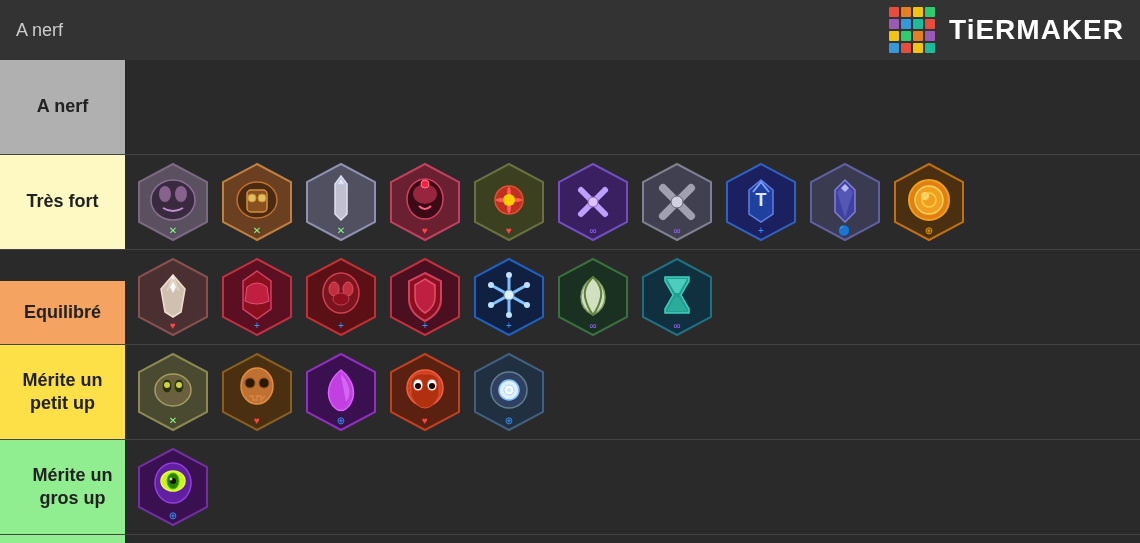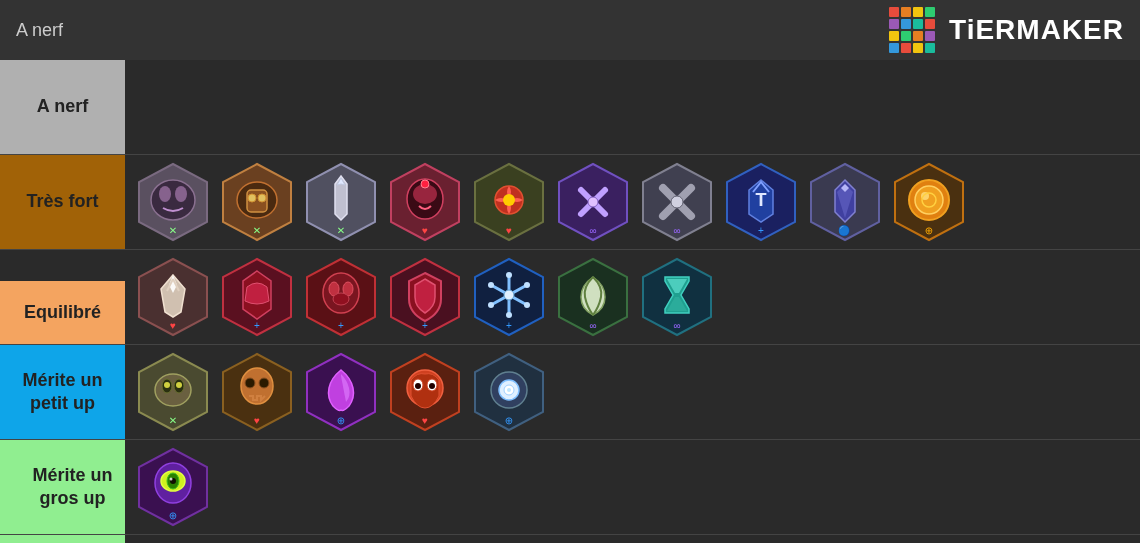--- a/index.html
+++ b/index.html
@@ -128,21 +128,21 @@
 </div>
 
 <div class="tier-table">
 
   <div class="tier-row row-a-nerf">
     <div class="tier-label" style="background:#b0b0b0">A nerf</div>
     <div class="tier-items"></div>
   </div>
 
   <div class="tier-row row-tres-fort">
-    <div class="tier-label" style="background:#a16207">Très fort</div>
+    <div class="tier-label" style="background:#fef9c3">Très fort</div>
     <div class="tier-items">
 
       <div class="hex-item">
         <svg viewBox="0 0 80 80" xmlns="http://www.w3.org/2000/svg">
           <polygon points="40,2 74,20 74,60 40,78 6,60 6,20" fill="#5a5060" stroke="#7a6a80" stroke-width="2"></polygon>
           <ellipse cx="40" cy="38" rx="22" ry="20" fill="#3a2a40" stroke="#8a7090" stroke-width="1.5"></ellipse>
           <ellipse cx="32" cy="32" rx="6" ry="8" fill="#9a70a0" opacity="0.8"></ellipse>
           <ellipse cx="48" cy="32" rx="6" ry="8" fill="#9a70a0" opacity="0.8"></ellipse>
           <path d="M30 46 Q40 52 50 46" stroke="#c090d0" stroke-width="2" fill="none"></path>
           <text x="40" y="72" text-anchor="middle" font-size="10" fill="#88ff88">✕</text>
@@ -323,21 +323,21 @@
           <path d="M28 20 L52 20 L52 24 L44 38 L52 52 L52 56 L28 56 L28 52 L36 38 L28 24 Z" fill="#20a090" stroke="#40d0c0" stroke-width="1.5"></path>
           <path d="M30 22 L50 22 L42 36 L38 36 Z" fill="#60e0d0" opacity="0.7"></path>
           <path d="M30 54 L50 54 L42 40 L38 40 Z" fill="#30b0a0" opacity="0.7"></path>
           <text x="40" y="72" text-anchor="middle" font-size="10" fill="#9966ff">∞</text>
         </svg>
       </div>
     </div>
   </div>
 
   <div class="tier-row row-merite-up">
-    <div class="tier-label" style="background:#0ea5e9">Mérite un petit up</div>
+    <div class="tier-label" style="background:#fde047">Mérite un petit up</div>
     <div class="tier-items">
 
       <div class="hex-item">
         <svg viewBox="0 0 80 80" xmlns="http://www.w3.org/2000/svg">
           <polygon points="40,2 74,20 74,60 40,78 6,60 6,20" fill="#4a4a30" stroke="#8a8a50" stroke-width="2"></polygon>
           <ellipse cx="40" cy="38" rx="18" ry="16" fill="#6a6040" stroke="#a0a060" stroke-width="1.5"></ellipse>
           <ellipse cx="34" cy="34" rx="5" ry="7" fill="#2a3010" stroke="#6a7030" stroke-width="1"></ellipse>
           <ellipse cx="46" cy="34" rx="5" ry="7" fill="#2a3010" stroke="#6a7030" stroke-width="1"></ellipse>
           <circle cx="34" cy="33" r="3" fill="#d0d040"></circle>
           <circle cx="46" cy="33" r="3" fill="#d0d040"></circle>

